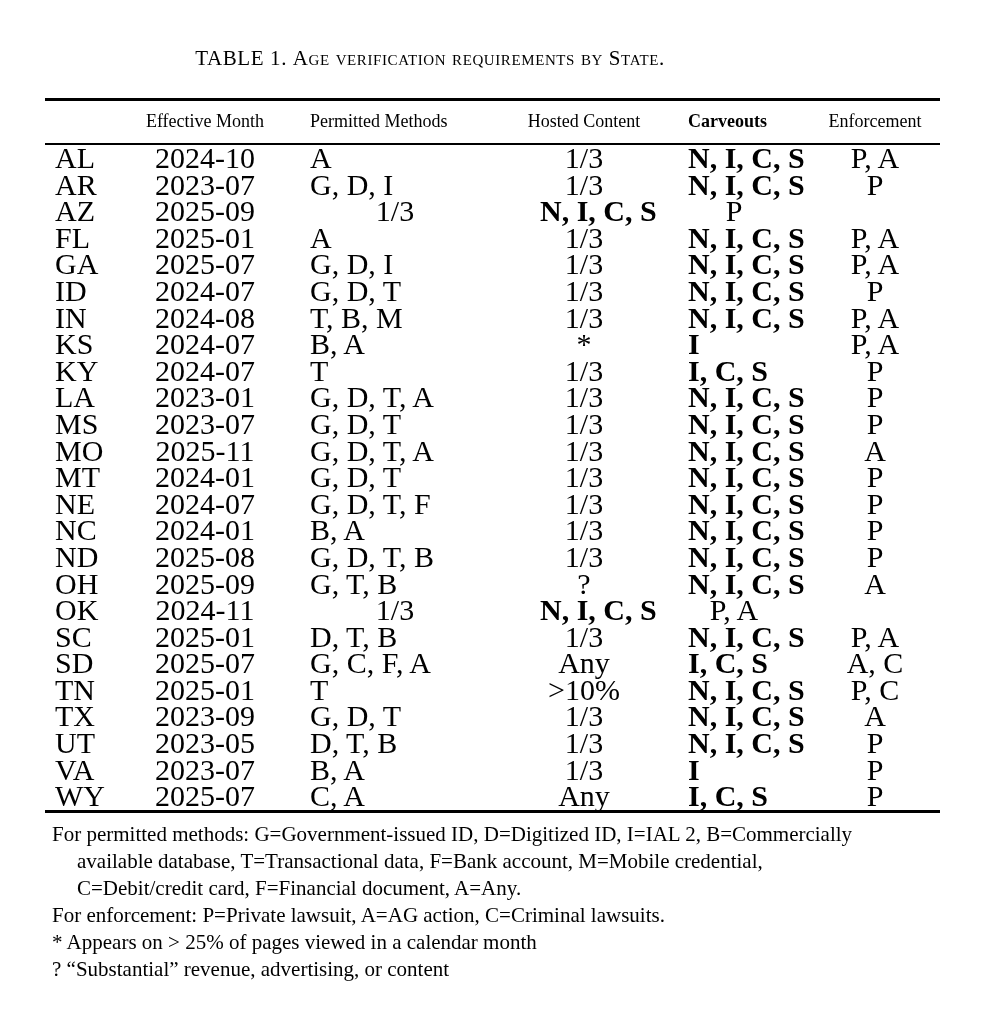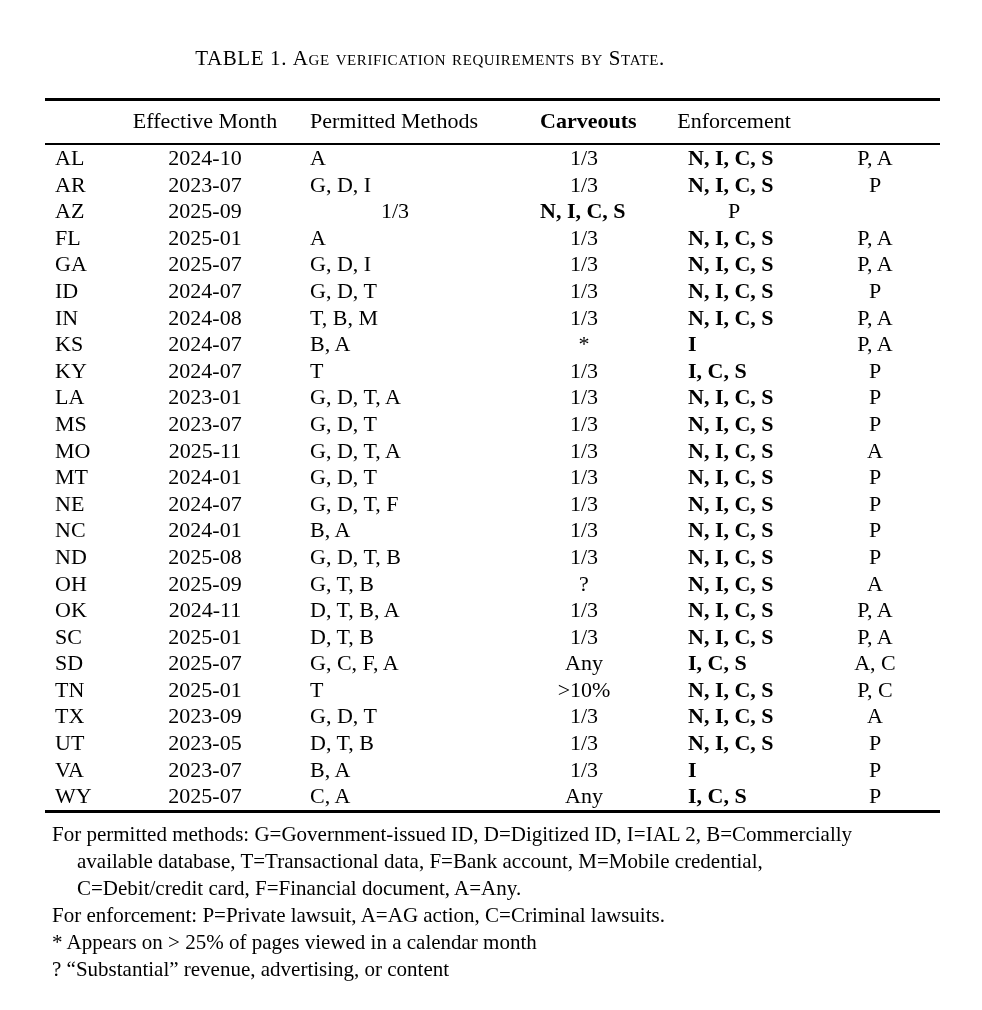--- a/index.html
+++ b/index.html
@@ -36,25 +36,25 @@
     top: 98px;
     width: 895px;
     border-top: 3px solid #000;
   }
   .thead {
     display: grid;
     grid-template-columns: 85px 150px 230px 148px 147px 135px;
     height: 42px;
     line-height: 40px;
     border-bottom: 2px solid #000;
-    font-size: 22px;
+    font-size: 18px;
   }
   .tbody {
     border-bottom: 3px solid #000;
-    font-size: 22px;
+    font-size: 30px;
   }
   .trow {
     display: grid;
     grid-template-columns: 85px 150px 230px 148px 147px 135px;
     height: 26.6px;
     line-height: 26.6px;
   }
   .cell { white-space: nowrap; overflow: visible; }
   .c1 { padding-left: 10px; text-align: left; }
   .c2 { text-align: center; }
@@ -81,20 +81,21 @@
   <div class="title">
     <span>TABLE 1.</span>
     <span class="sc">Age verification requirements by State.</span>
   </div>
 
   <div class="dtable">
     <div class="thead">
       <div class="cell c1"></div>
       <div class="cell c2">Effective Month</div>
       <div class="cell c3">Permitted Methods</div>
+      <div class="cell c4">Hosted Content</div>
       <div class="cell c5">Carveouts</div>
       <div class="cell c6">Enforcement</div>
     </div>
     <div class="tbody">
         <div class="trow">
           <div class="cell c1">AL</div>
           <div class="cell c2">2024-10</div>
           <div class="cell c3">A</div>
           <div class="cell c4">1/3</div>
           <div class="cell c5">N, I, C, S</div>
@@ -223,21 +224,20 @@
           <div class="cell c1">OH</div>
           <div class="cell c2">2025-09</div>
           <div class="cell c3">G, T, B</div>
           <div class="cell c4">?</div>
           <div class="cell c5">N, I, C, S</div>
           <div class="cell c6">A</div>
         </div>
         <div class="trow">
           <div class="cell c1">OK</div>
           <div class="cell c2">2024-11</div>
-          <div class="cell c3">D, T, B, A</div>
           <div class="cell c4">1/3</div>
           <div class="cell c5">N, I, C, S</div>
           <div class="cell c6">P, A</div>
         </div>
         <div class="trow">
           <div class="cell c1">SC</div>
           <div class="cell c2">2025-01</div>
           <div class="cell c3">D, T, B</div>
           <div class="cell c4">1/3</div>
           <div class="cell c5">N, I, C, S</div>

